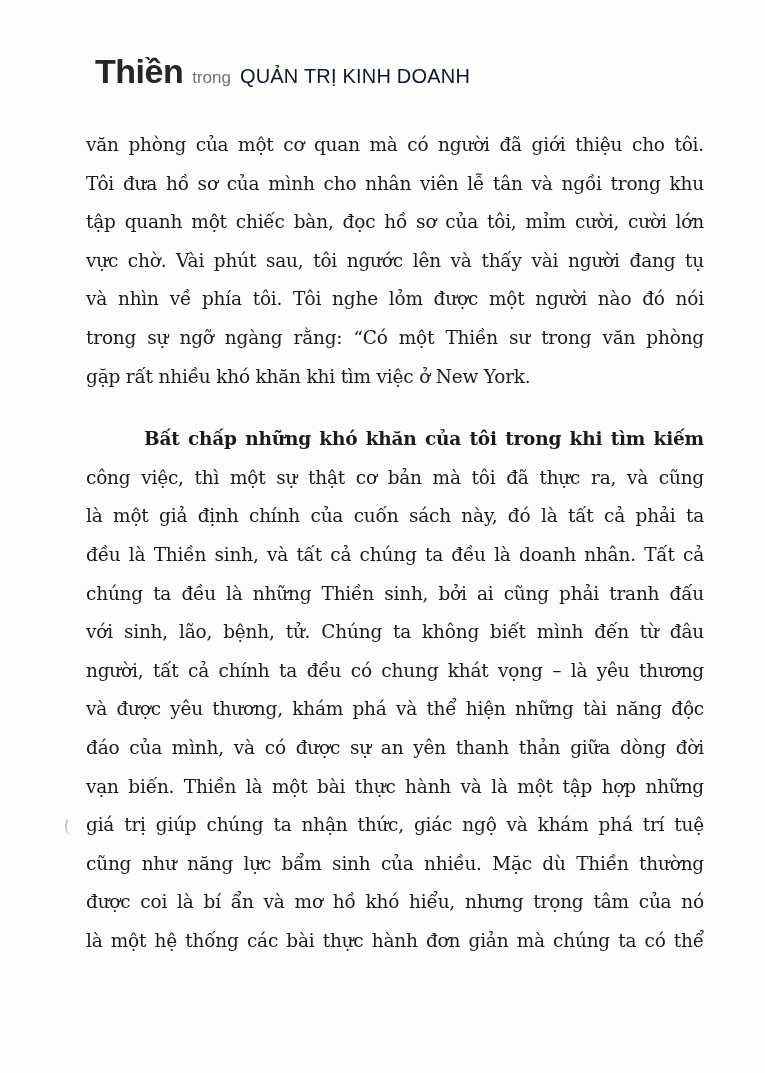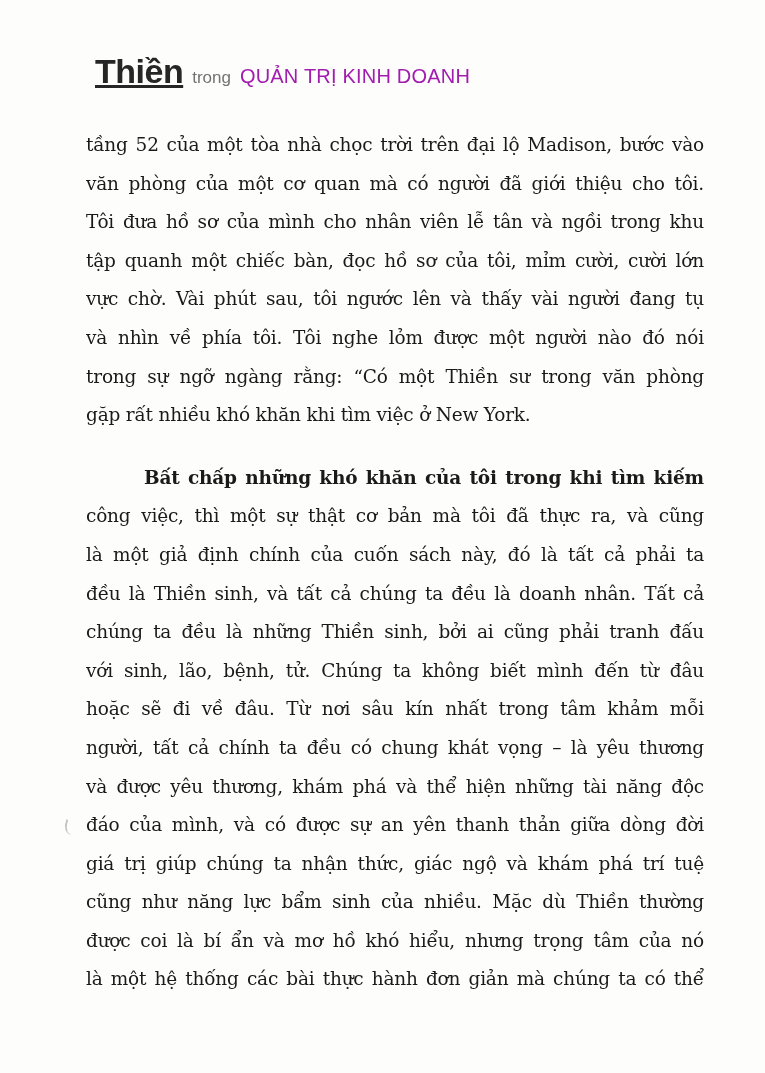--- a/index.html
+++ b/index.html
@@ -24,32 +24,31 @@
     align-items: baseline;
     gap: 9px;
     color: #262626;
     font-family: "Liberation Sans", sans-serif;
     white-space: nowrap;
   }
   .running-head .brand {
     font-size: 34px;
     font-weight: 700;
     letter-spacing: -0.5px;
-    text-decoration: underline;
   }
   .running-head .connector {
     font-size: 17px;
     font-weight: 400;
     color: #737373;
   }
   .running-head .subtitle {
     font-size: 20px;
     font-weight: 500;
     letter-spacing: 0.2px;
-    color: #a21caf;
+    color: #0f172a;
   }
   
   .body-text {
     position: absolute;
     left: 86px;
     top: 126px;
     width: 618px;
     color: #1a1a1a;
     font-size: 18.5px;
     letter-spacing: -0.2px;
@@ -91,40 +90,39 @@
 <div class="page">
 
   <div class="running-head">
     <span class="brand">Thiền</span>
     <span class="connector">trong</span>
     <span class="subtitle">QUẢN TRỊ KINH DOANH</span>
   </div>
 
   <div class="body-text">
       <div class="paragraph">
-        <div class="line">tầng 52 của một tòa nhà chọc trời trên đại lộ Madison, bước vào</div>
         <div class="line">văn phòng của một cơ quan mà có người đã giới thiệu cho tôi.</div>
         <div class="line">Tôi đưa hồ sơ của mình cho nhân viên lễ tân và ngồi trong khu</div>
         <div class="line">tập quanh một chiếc bàn, đọc hồ sơ của tôi, mỉm cười, cười lớn</div>
         <div class="line">vực chờ. Vài phút sau, tôi ngước lên và thấy vài người đang tụ</div>
         <div class="line">và nhìn về phía tôi. Tôi nghe lỏm được một người nào đó nói</div>
         <div class="line">trong sự ngỡ ngàng rằng: “Có một Thiền sư trong văn phòng</div>
         <div class="line no-justify">gặp rất nhiều khó khăn khi tìm việc ở New York.</div>
       </div>
       <div class="paragraph">
         <div class="line indented">Bất chấp những khó khăn của tôi trong khi tìm kiếm một</div>
         <div class="line">công việc, thì một sự thật cơ bản mà tôi đã thực ra, và cũng</div>
         <div class="line">là một giả định chính của cuốn sách này, đó là tất cả phải ta</div>
         <div class="line">đều là Thiền sinh, và tất cả chúng ta đều là doanh nhân. Tất cả</div>
         <div class="line">chúng ta đều là những Thiền sinh, bởi ai cũng phải tranh đấu</div>
         <div class="line">với sinh, lão, bệnh, tử. Chúng ta không biết mình đến từ đâu</div>
-        <div class="line">hoặc sẽ đi về đâu. Từ nơi sâu kín nhất trong tâm khảm mỗi</div>
         <div class="line">người, tất cả chính ta đều có chung khát vọng – là yêu thương</div>
         <div class="line">và được yêu thương, khám phá và thể hiện những tài năng độc</div>
         <div class="line">đáo của mình, và có được sự an yên thanh thản giữa dòng đời</div>
+        <div class="line">vạn biến. Thiền là một bài thực hành và là một tập hợp những</div>
         <div class="line">giá trị giúp chúng ta nhận thức, giác ngộ và khám phá trí tuệ</div>
         <div class="line">cũng như năng lực bẩm sinh của nhiều. Mặc dù Thiền thường</div>
         <div class="line">được coi là bí ẩn và mơ hồ khó hiểu, nhưng trọng tâm của nó</div>
         <div class="line">là một hệ thống các bài thực hành đơn giản mà chúng ta có thể</div>
       </div>
     </div>
 
   <div class="artifact"></div>
 
 </div>

